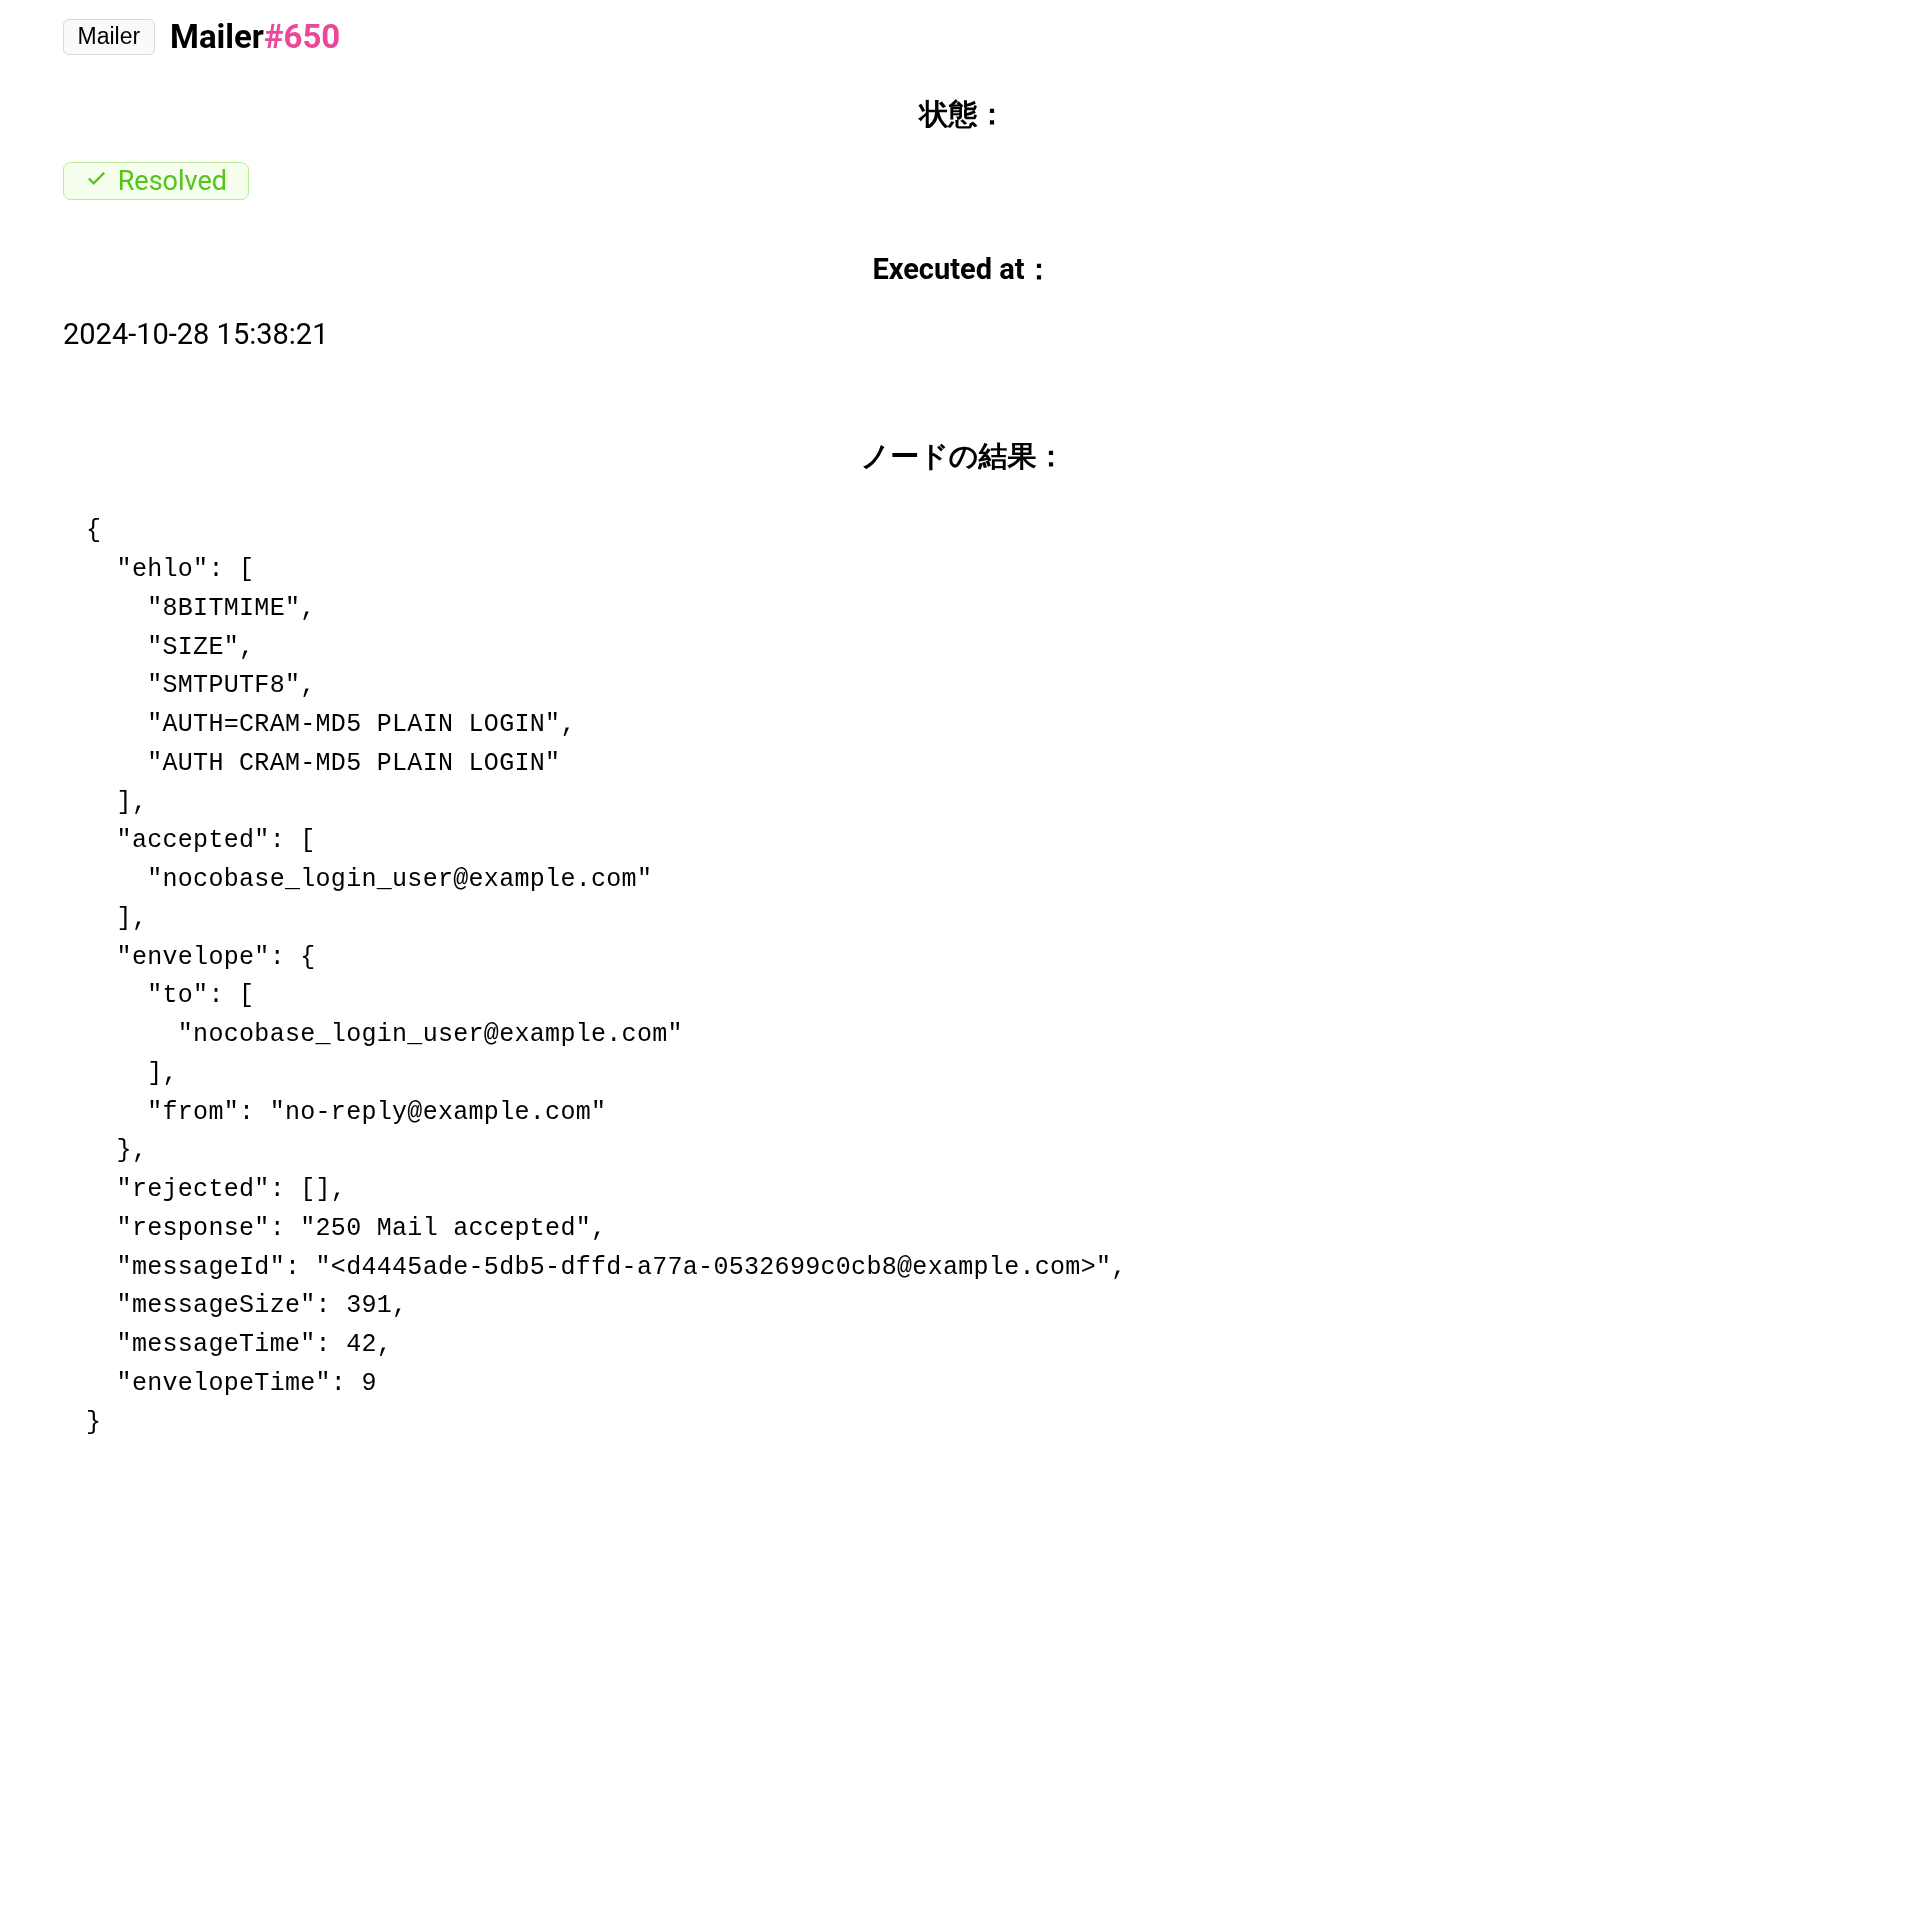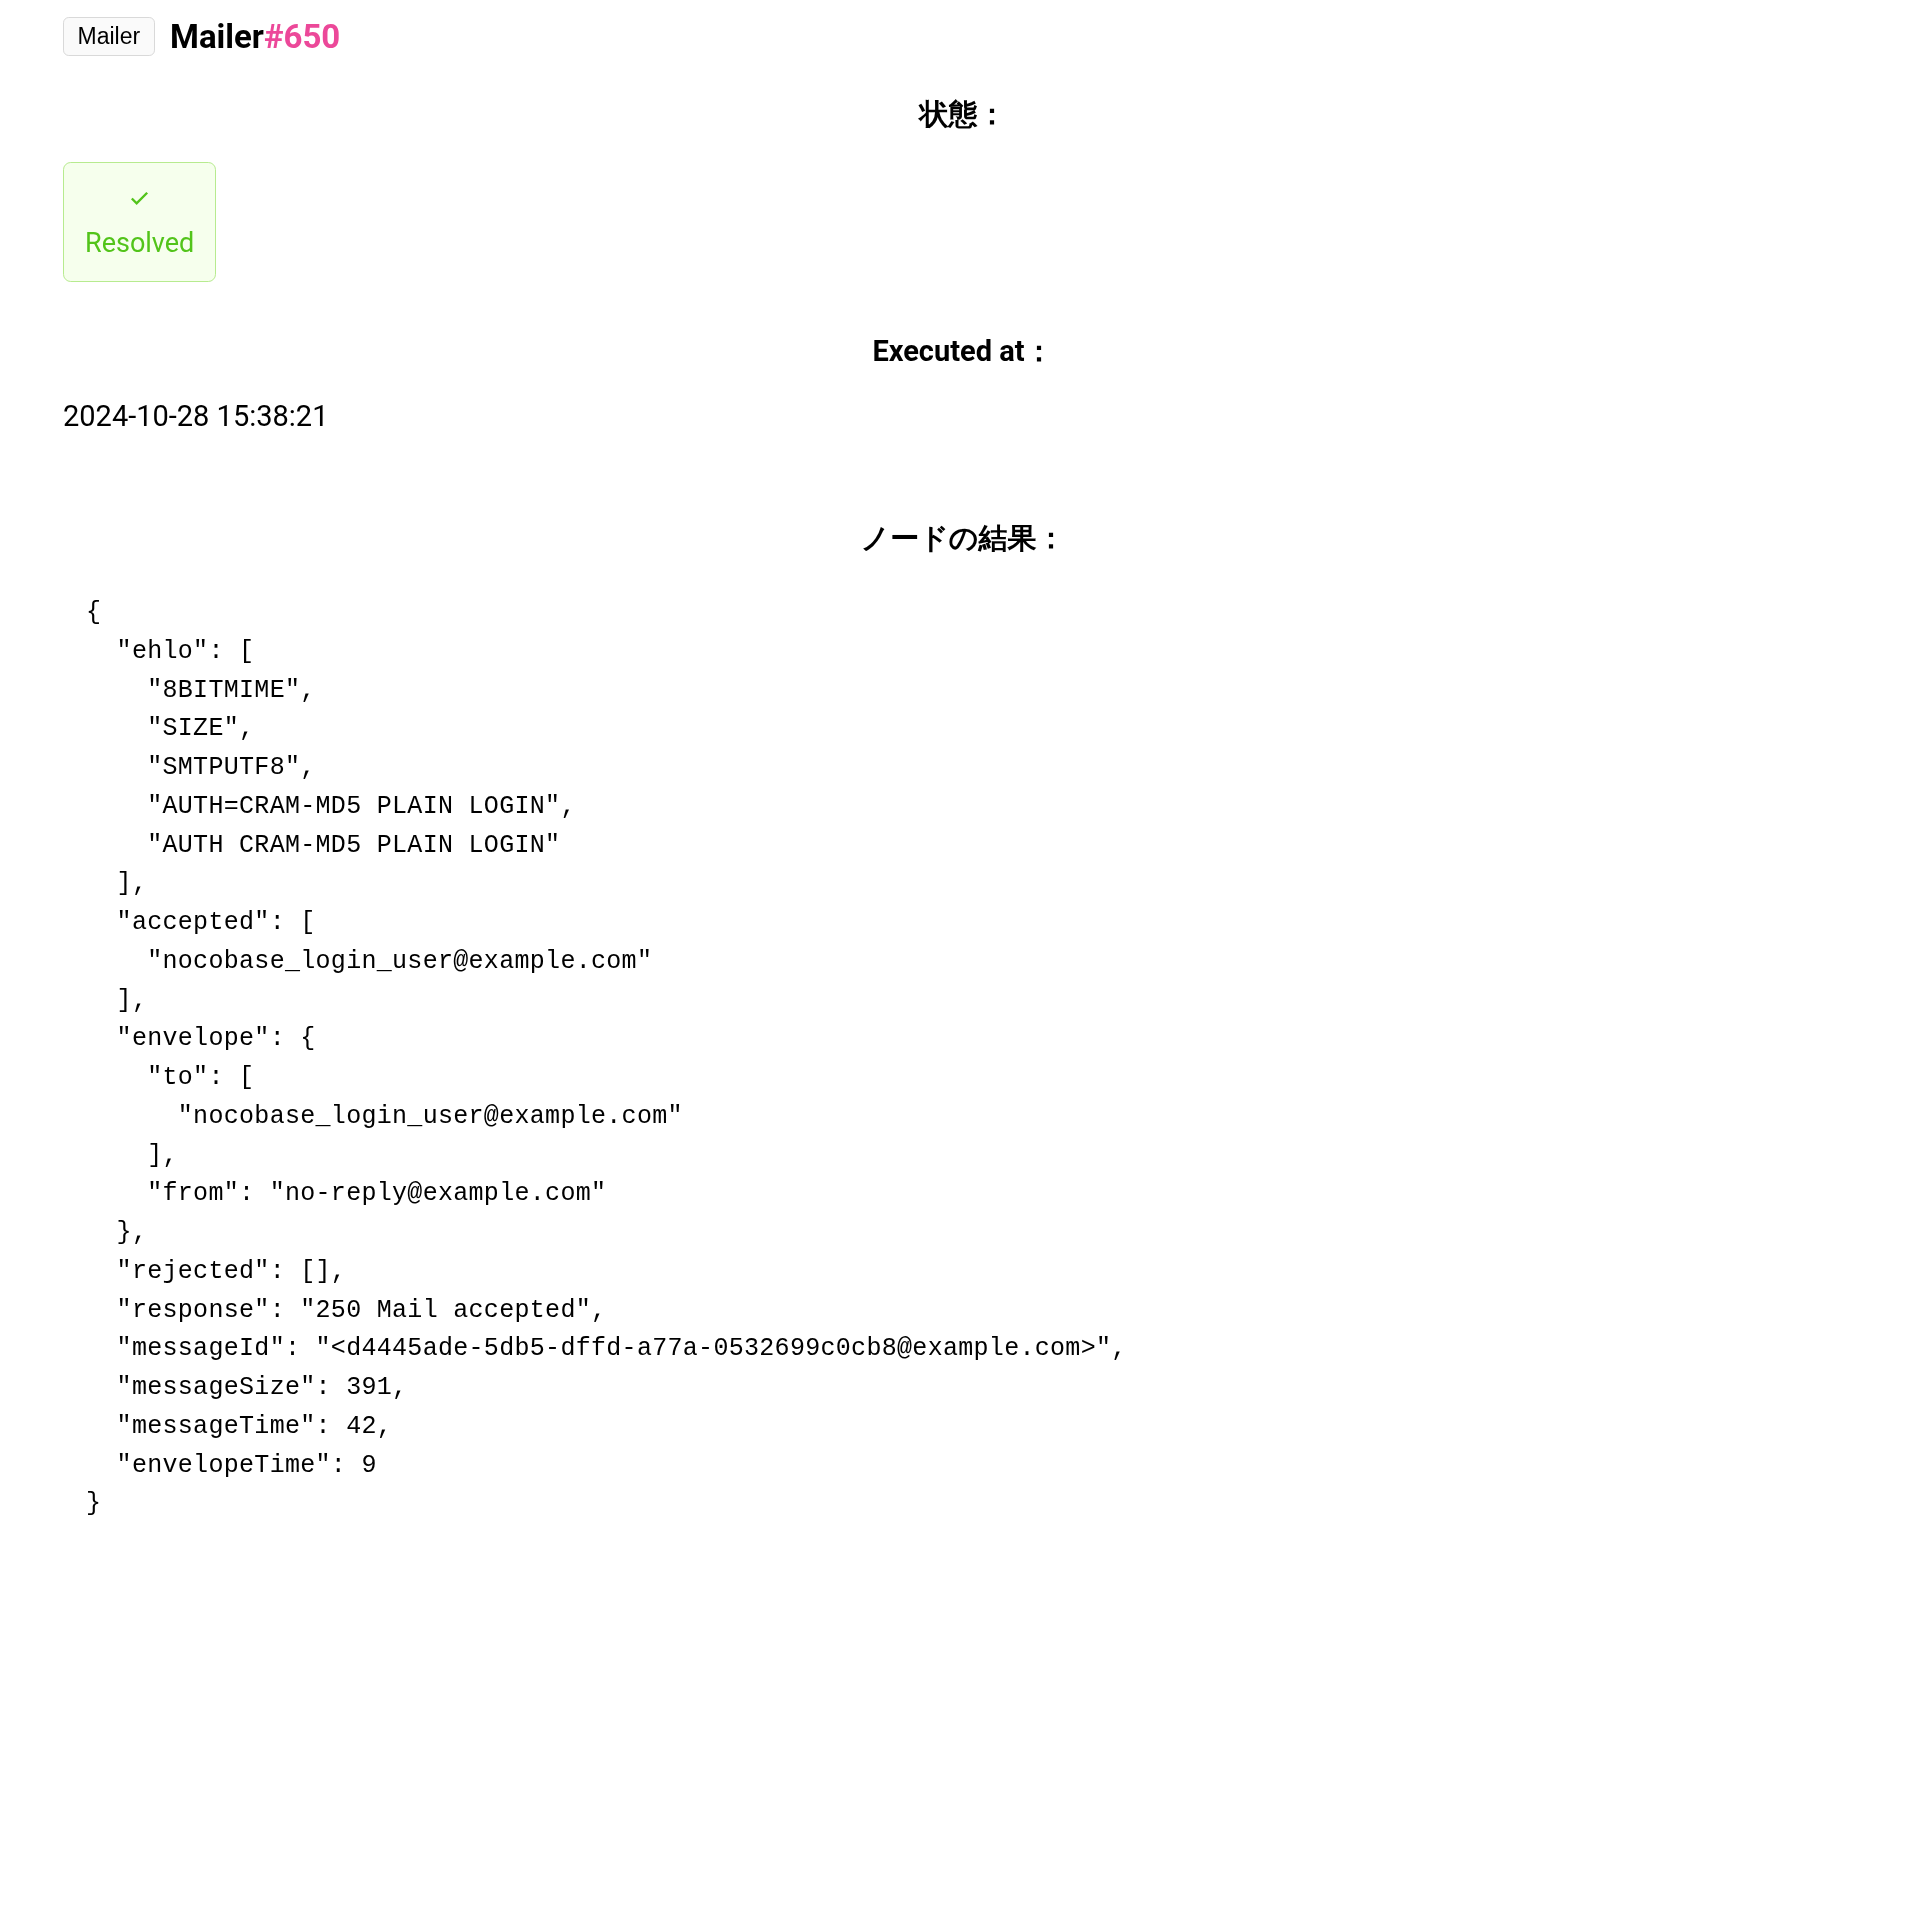--- a/index.html
+++ b/index.html
@@ -9,20 +9,21 @@
     }
     body {
       font-family: -apple-system, BlinkMacSystemFont, "Segoe UI", Roboto, "Helvetica Neue", Arial, sans-serif;
       background: #ffffff;
       padding: 17.4px 63px;
       font-size: 25px;
       color: #000000;
     }
     .header-row {
       display: flex;
+      align-items: center;
       gap: 15.4px;
       margin-bottom: 39px;
     }
     .tag-button {
       border: 1px solid #d9d9d9;
       background: #fafafa;
       border-radius: 5.8px;
       padding: 3.9px 13.5px;
       font-size: 23px;
       color: #000000;
@@ -49,24 +50,23 @@
       text-align: center;
     }
     .status-badge {
       display: inline-flex;
       align-items: center;
       gap: 9.7px;
       border: 1.4px solid #b7eb8f;
       background: #f6ffed;
       color: #52c41a;
       border-radius: 7.7px;
-      padding: 22px 21px;
+      padding: 2px 21px;
       font-size: 27px;
       margin-bottom: 50px;
-      flex-direction: column;
     }
     .status-badge svg {
       width: 23px;
       height: 23px;
       stroke: #52c41a;
       stroke-width: 2.5;
       fill: none;
     }
     .executed-value {
       font-size: 29px;

